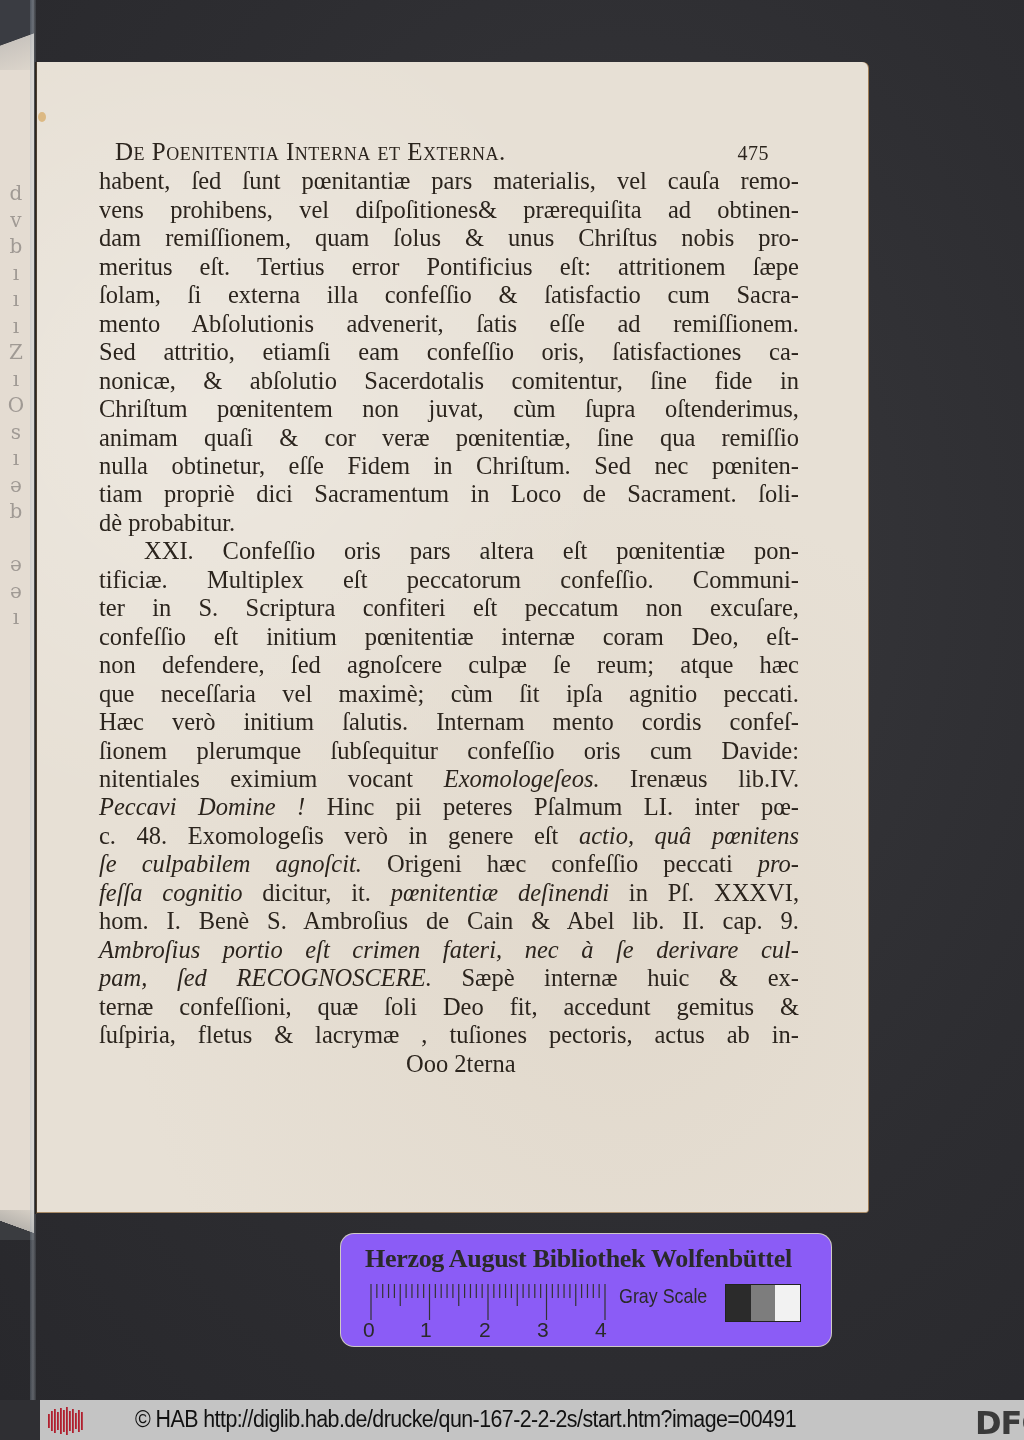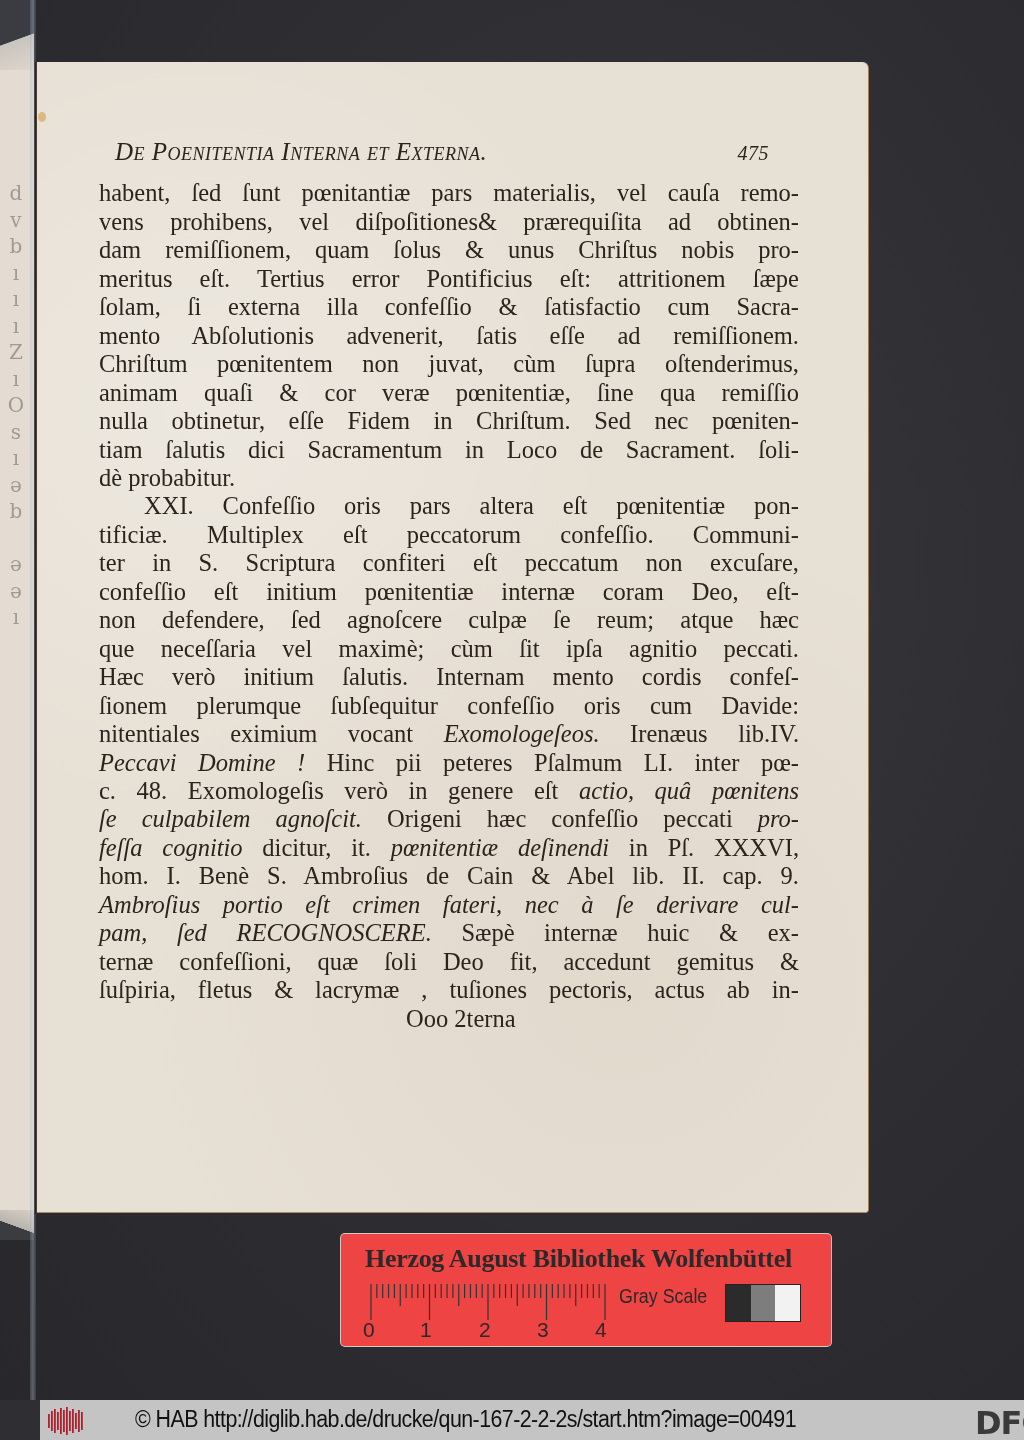--- a/index.html
+++ b/index.html
@@ -54,37 +54,36 @@
     background:#d7a860; opacity:.7;
   }
   .text-block {
     position:absolute; left:62px; top:76px; width:700px;
     color:#2b241d;
     font-family:"Liberation Serif", "DejaVu Serif", serif;
     font-size:24.5px; line-height:28.45px;
   }
   .running-head {
     display:flex; justify-content:space-between; align-items:baseline;
-    padding-left:16px; padding-right:30px; margin-bottom:12px;
+    padding-left:16px; padding-right:30px; margin-bottom:0;
     letter-spacing:.5px;
-    font-style:italic;
   }
   .running-head .title { font-variant:small-caps; font-size:25px; }
   .running-head .page-num { font-size:20px; }
   .line { white-space:nowrap; text-align:justify; text-align-last:justify; display:block; }
   .line.last { text-align-last:left; }
   .line.indent { padding-left:45px; }
   .line .it { font-style:italic; }
   .footer-row {
     display:flex; justify-content:flex-start; padding-left:307px; padding-right:6px;
   }
   
   .card {
     position:absolute; left:341px; top:1234px; width:490px; height:112px;
-    background:#ef4444; border-radius:4px;
+    background:#8b5cf6; border-radius:13px;
     box-shadow:0 0 0 1px #cfcac4;
   }
   .card-title {
     position:absolute; left:24px; top:10px; width:450px;
     font-family:"Liberation Serif", serif; font-weight:bold;
     font-size:26px; color:#2a2a2a; letter-spacing:-.3px; white-space:nowrap;
   }
   .ruler {
     position:absolute; left:28px; top:48px; width:240px; height:40px;
   }
@@ -160,24 +159,26 @@
       <span class="title">De Poenitentia Interna et Externa.</span>
       <span class="page-num">475</span>
     </div>
 
     <span class="line">habent, ſed ſunt pœnitantiæ pars materialis, vel cauſa remo-</span>
     <span class="line">vens prohibens, vel diſpoſitiones&amp; prærequiſita ad obtinen-</span>
     <span class="line">dam remiſſionem, quam ſolus &amp; unus Chriſtus nobis pro-</span>
     <span class="line">meritus eſt. Tertius error Pontificius eſt: attritionem ſæpe</span>
     <span class="line">ſolam, ſi externa illa  confeſſio &amp; ſatisfactio cum Sacra-</span>
     <span class="line">mento Abſolutionis advenerit, ſatis eſſe ad remiſſionem.</span>
+    <span class="line">Sed attritio, etiamſi eam confeſſio oris, ſatisfactiones ca-</span>
+    <span class="line">nonicæ, &amp; abſolutio Sacerdotalis comitentur, ſine fide in</span>
     <span class="line">Chriſtum pœnitentem non juvat, cùm ſupra oſtenderimus,</span>
     <span class="line">animam quaſi &amp; cor  veræ pœnitentiæ, ſine qua remiſſio</span>
     <span class="line">nulla obtinetur, eſſe Fidem in Chriſtum.  Sed nec pœniten-</span>
-    <span class="line">tiam ſalutis dici Sacramentum in Loco de Sacrament. ſoli-</span>
+    <span class="line">tiam propriè dici Sacramentum in Loco de Sacrament. ſoli-</span>
     <span class="line last">dè probabitur.</span>
     <span class="line indent">XXI.  Confeſſio oris pars altera eſt pœnitentiæ pon-</span>
     <span class="line">tificiæ.  Multiplex eſt peccatorum confeſſio. Communi-</span>
     <span class="line">ter in S. Scriptura confiteri eſt peccatum non excuſare,</span>
     <span class="line">confeſſio eſt initium pœnitentiæ internæ coram Deo, eſt-</span>
     <span class="line">non defendere, ſed agnoſcere culpæ ſe reum; atque hæc</span>
     <span class="line">que neceſſaria vel maximè; cùm ſit ipſa agnitio peccati.</span>
     <span class="line">Hæc verò initium ſalutis.   Internam mento cordis confeſ-</span>
     <span class="line">ſionem plerumque ſubſequitur confeſſio oris cum Davide:</span>
 

